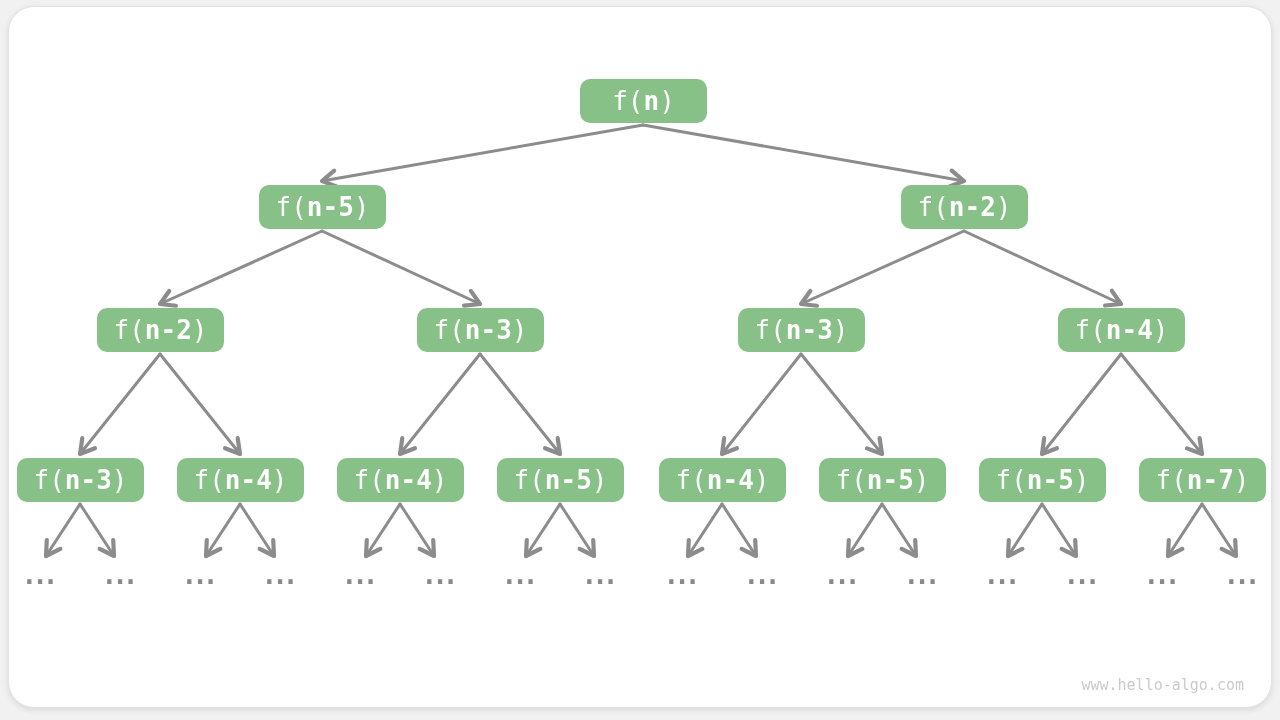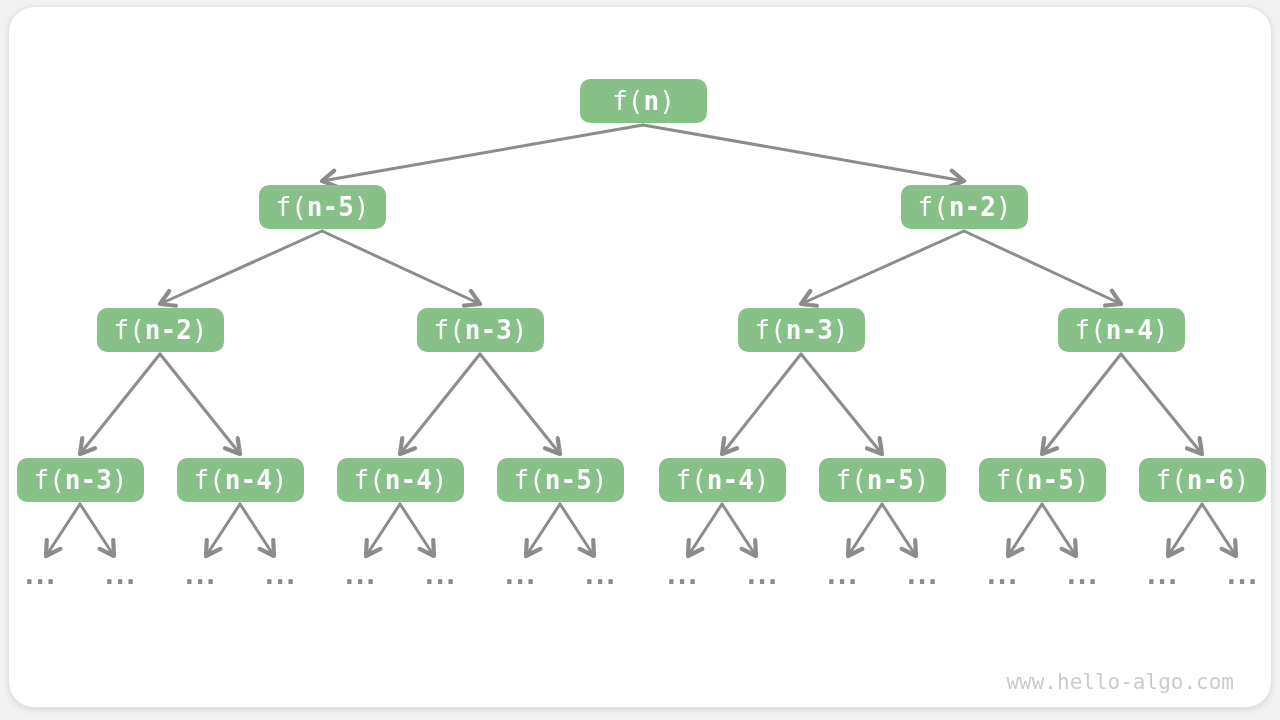--- a/index.html
+++ b/index.html
@@ -69,23 +69,23 @@
     line-height: 26px;
     text-align: center;
     font-size: 26px;
     font-weight: bold;
     letter-spacing: -5px;
     text-indent: -5px;
     color: var(--ellipsis);
   }
   .watermark {
     position: absolute;
-    right: 46px;
+    right: 36px;
     bottom: 26px;
-    font-size: 21px;
+    font-size: 15px;
     color: var(--watermark);
   }
 </style>
 </head>
 <body>
 
 <div class="stage">
   <div class="card"></div>
 
   <svg class="edges" viewBox="0 0 1280 720">
@@ -140,21 +140,21 @@
   <div class="node" style="left:738px;top:308px"><span>f(</span><b>n-3</b><span>)</span></div>
   <div class="node" style="left:1058px;top:308px"><span>f(</span><b>n-4</b><span>)</span></div>
 
   <div class="node" style="left:17px;top:458px"><span>f(</span><b>n-3</b><span>)</span></div>
   <div class="node" style="left:177px;top:458px"><span>f(</span><b>n-4</b><span>)</span></div>
   <div class="node" style="left:337px;top:458px"><span>f(</span><b>n-4</b><span>)</span></div>
   <div class="node" style="left:497px;top:458px"><span>f(</span><b>n-5</b><span>)</span></div>
   <div class="node" style="left:659px;top:458px"><span>f(</span><b>n-4</b><span>)</span></div>
   <div class="node" style="left:819px;top:458px"><span>f(</span><b>n-5</b><span>)</span></div>
   <div class="node" style="left:979px;top:458px"><span>f(</span><b>n-5</b><span>)</span></div>
-  <div class="node" style="left:1139px;top:458px"><span>f(</span><b>n-6</b><span>)</span></div>
+  <div class="node" style="left:1139px;top:458px"><span>f(</span><b>n-7</b><span>)</span></div>
 
   <div class="dots" style="left:20px;top:562px">...</div>
   <div class="dots" style="left:100px;top:562px">...</div>
   <div class="dots" style="left:180px;top:562px">...</div>
   <div class="dots" style="left:260px;top:562px">...</div>
   <div class="dots" style="left:340px;top:562px">...</div>
   <div class="dots" style="left:420px;top:562px">...</div>
   <div class="dots" style="left:500px;top:562px">...</div>
   <div class="dots" style="left:580px;top:562px">...</div>
   <div class="dots" style="left:662px;top:562px">...</div>

